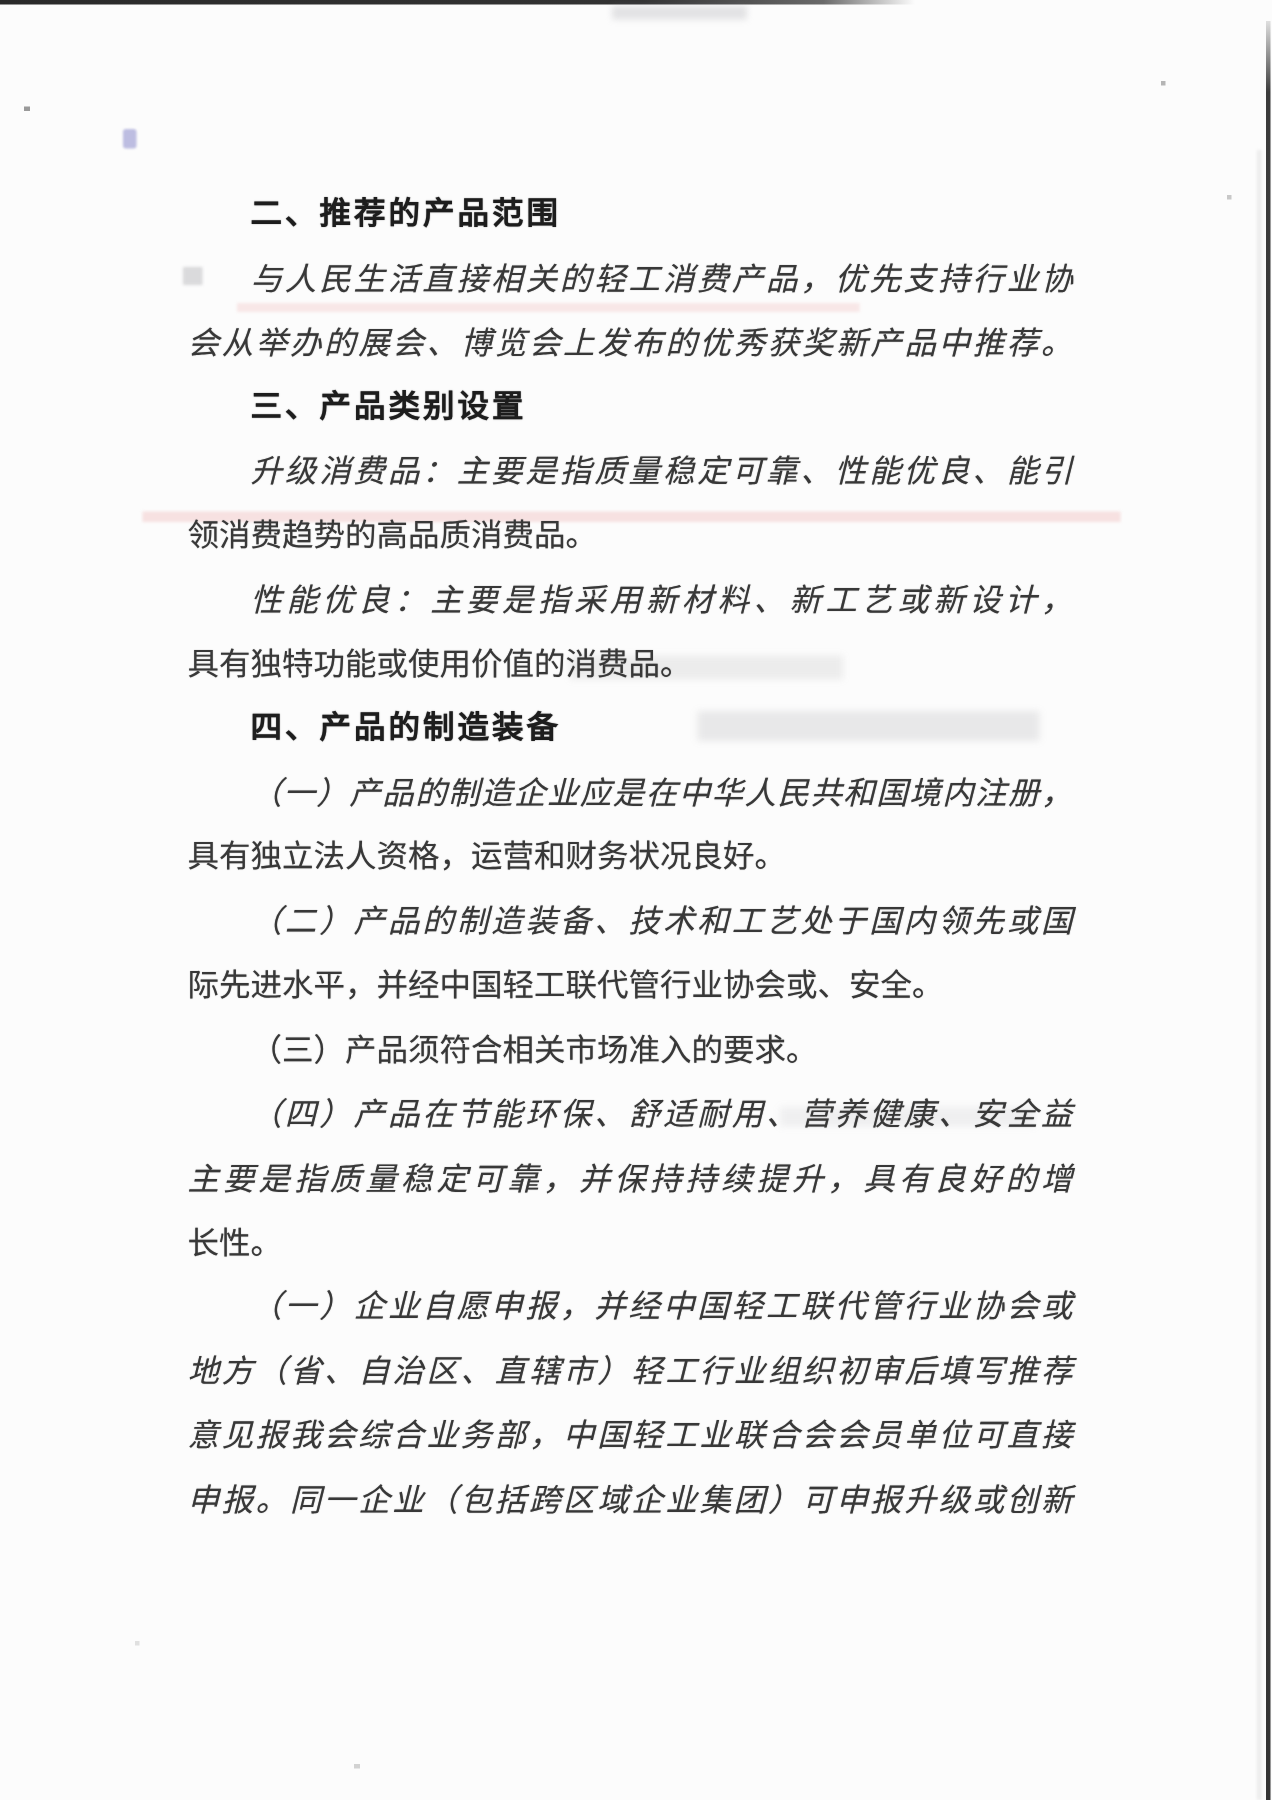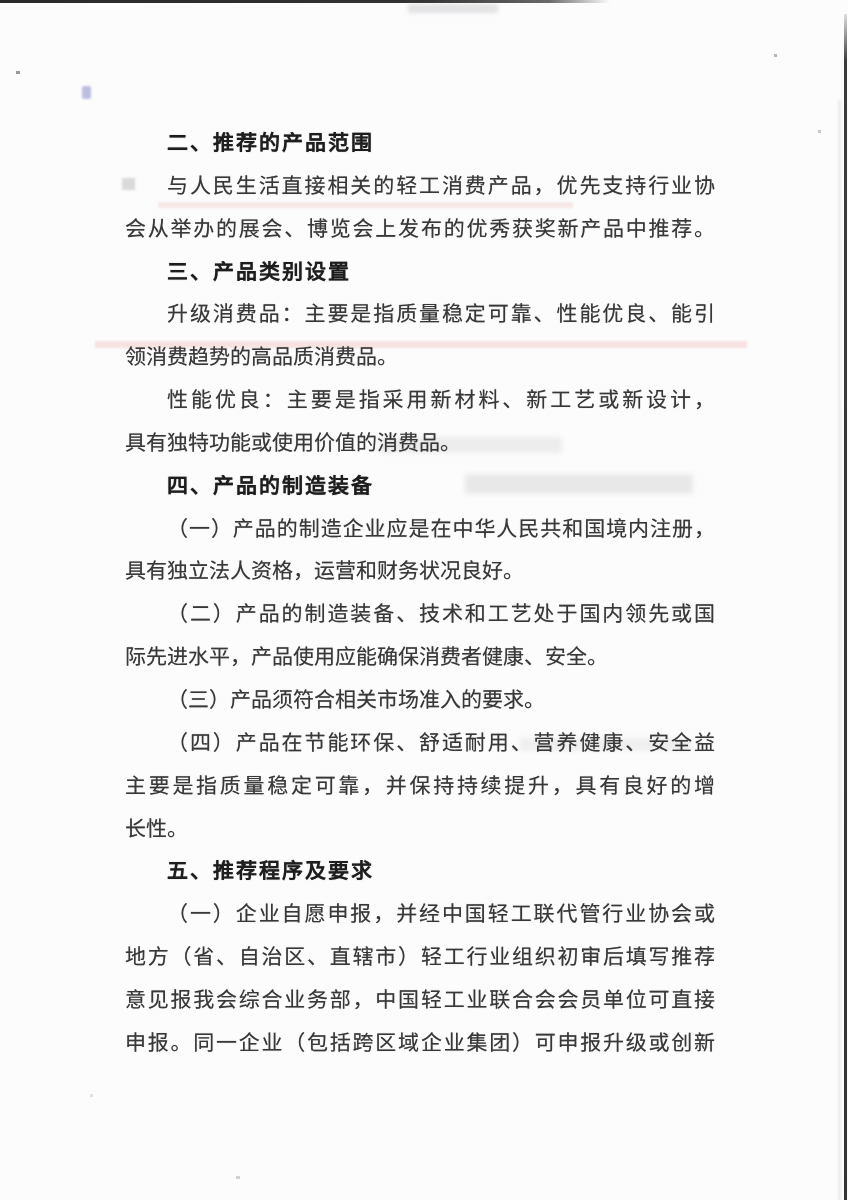--- a/index.html
+++ b/index.html
@@ -21,21 +21,21 @@
     color: #383838;
   }
   .line {
     height: 42.85px;
     line-height: 42.85px;
     text-align: left;
     white-space: normal;
     text-shadow: 0 0 0.7px rgba(56,56,56,0.55);
   }
   .line.indent { text-indent: 42px; }
-  .line.justify { text-align: justify; text-align-last: justify; }
+  .line.justify { text-align: justify; text-align-last: justify; font-style: italic; }
   .line.heading {
     font-family: "Liberation Sans", "DejaVu Sans", sans-serif;
     font-weight: 700;
     color: #1d1d1d;
     letter-spacing: 2px;
     text-shadow: 0 0 0.8px rgba(20,20,20,0.6);
   }
   
   .art { position: absolute; pointer-events: none; }
   .top-edge-line {
@@ -101,24 +101,23 @@
       <div class="line justify">会从举办的展会、博览会上发布的优秀获奖新产品中推荐。</div>
       <div class="line heading indent">三、产品类别设置</div>
       <div class="line indent justify">升级消费品：主要是指质量稳定可靠、性能优良、能引</div>
       <div class="line">领消费趋势的高品质消费品。</div>
       <div class="line indent justify">性能优良：主要是指采用新材料、新工艺或新设计，</div>
       <div class="line">具有独特功能或使用价值的消费品。</div>
       <div class="line heading indent">四、产品的制造装备</div>
       <div class="line indent justify">（一）产品的制造企业应是在中华人民共和国境内注册，</div>
       <div class="line">具有独立法人资格，运营和财务状况良好。</div>
       <div class="line indent justify">（二）产品的制造装备、技术和工艺处于国内领先或国</div>
-      <div class="line">际先进水平，产品使用应能确保消费者健康、安全。</div>
+      <div class="line">际先进水平，并经中国轻工联代管行业协会或、安全。</div>
       <div class="line indent">（三）产品须符合相关市场准入的要求。</div>
       <div class="line indent justify">（四）产品在节能环保、舒适耐用、营养健康、安全益</div>
       <div class="line justify">主要是指质量稳定可靠，并保持持续提升，具有良好的增</div>
       <div class="line">长性。</div>
-      <div class="line heading indent">五、推荐程序及要求</div>
       <div class="line indent justify">（一）企业自愿申报，并经中国轻工联代管行业协会或</div>
       <div class="line justify">地方（省、自治区、直辖市）轻工行业组织初审后填写推荐</div>
       <div class="line justify">意见报我会综合业务部，中国轻工业联合会会员单位可直接</div>
       <div class="line justify">申报。同一企业（包括跨区域企业集团）可申报升级或创新</div>
     </div>
 </div>
 
 </body></html>

